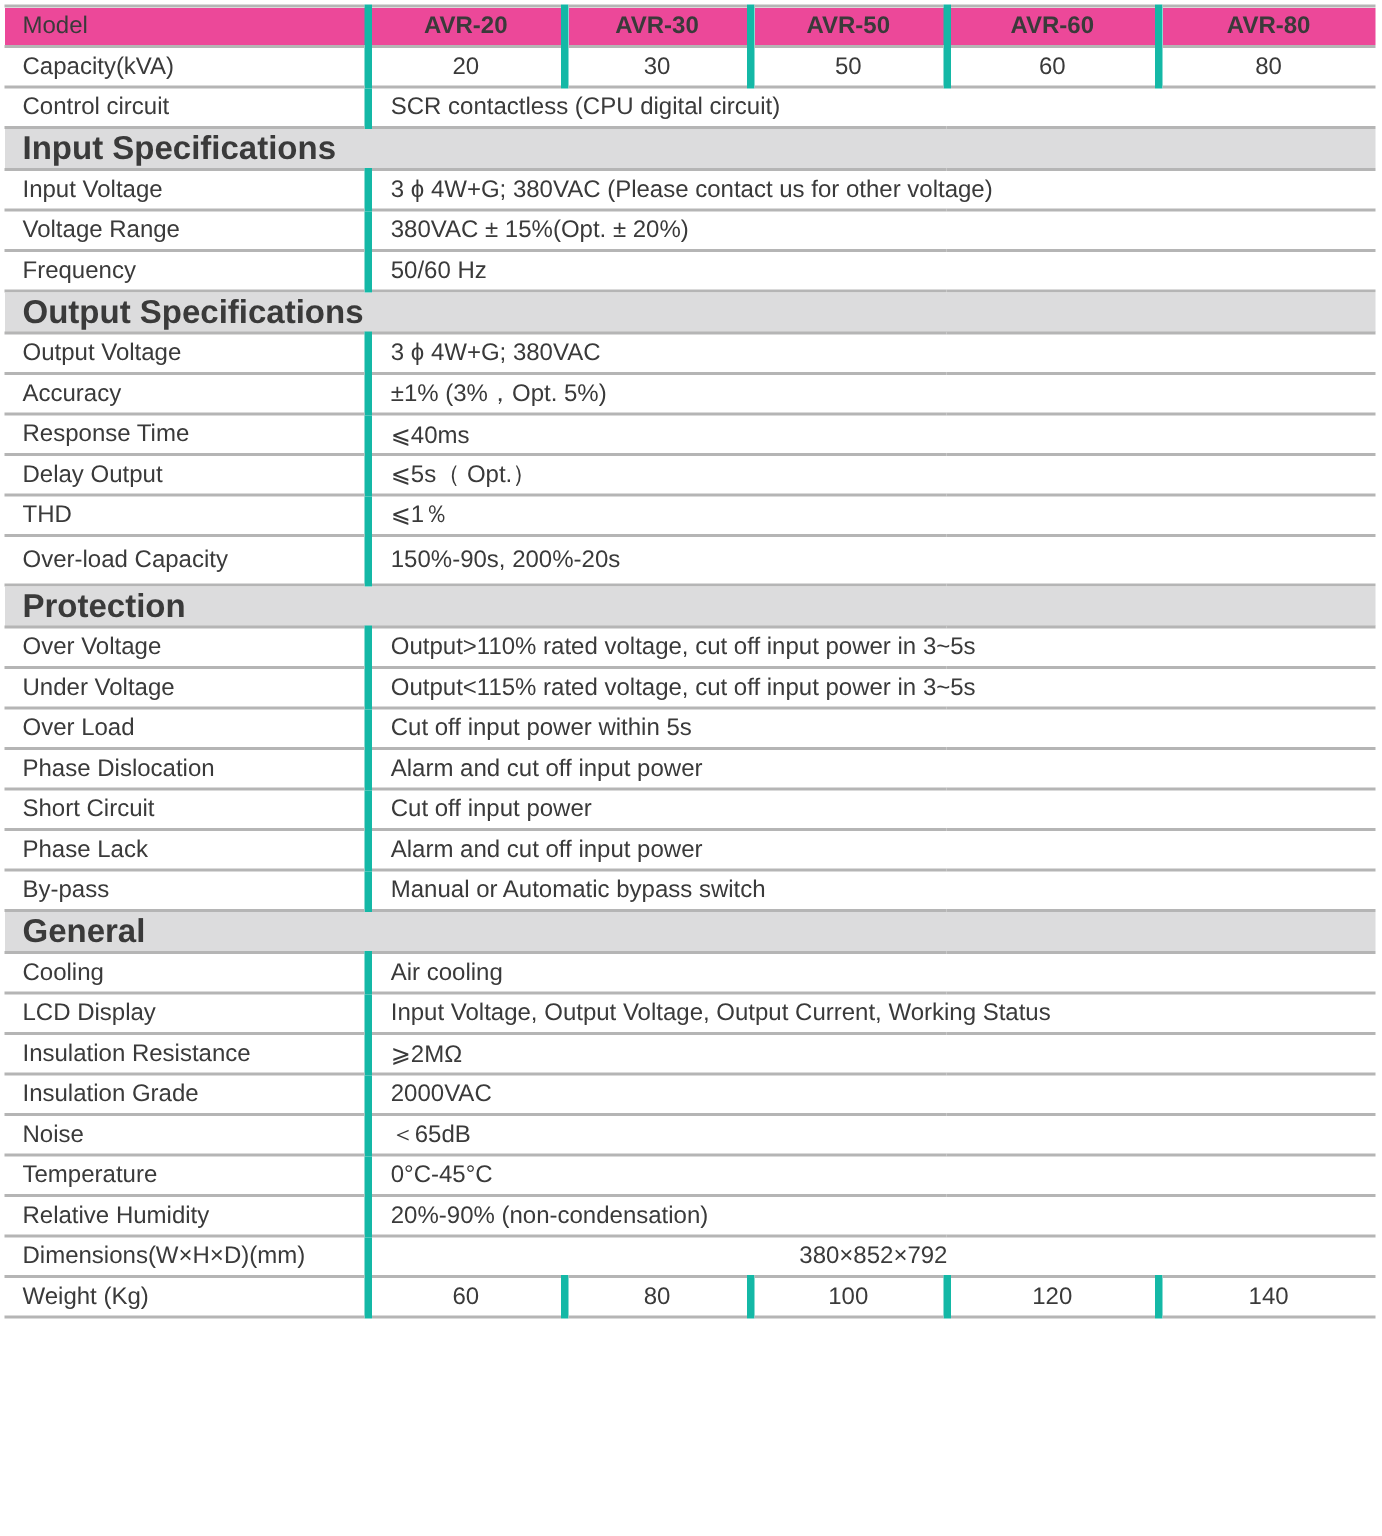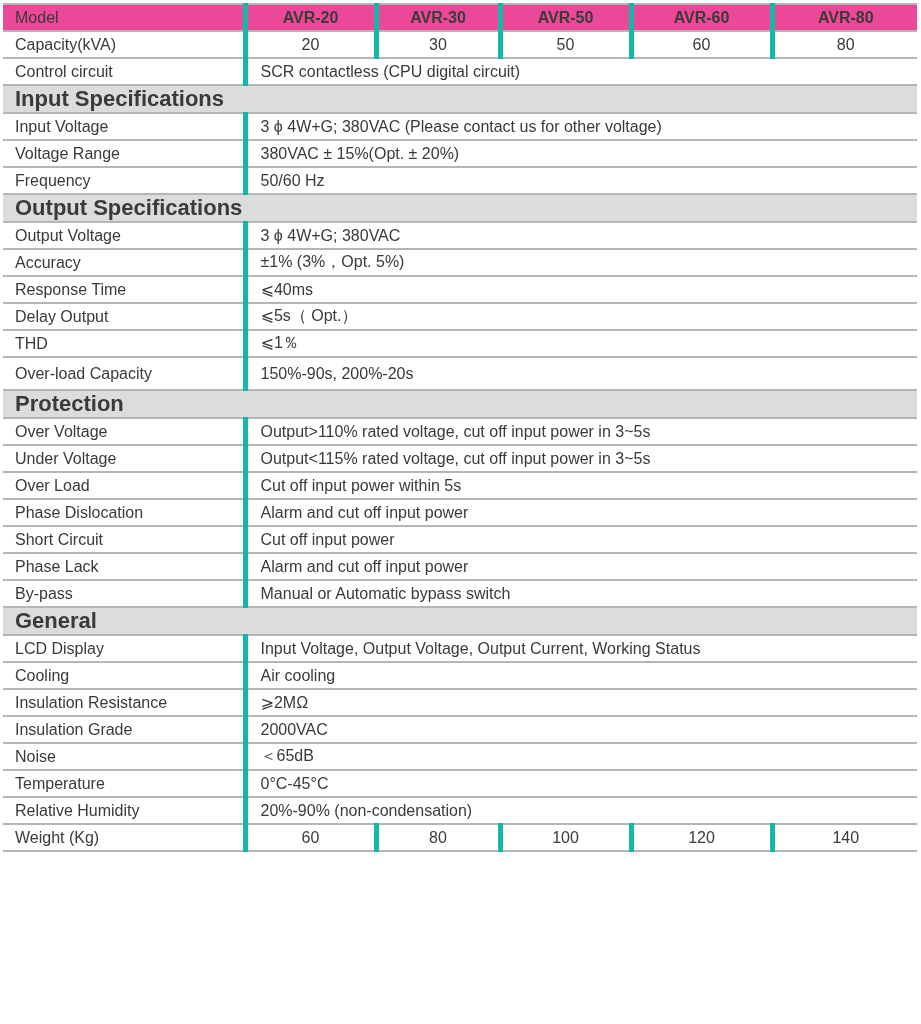--- a/index.html
+++ b/index.html
@@ -130,26 +130,26 @@
       </tr>
   <tr>
         <td>By-pass</td>
         <td class="v" colspan="5">Manual or Automatic bypass switch</td>
       </tr>
 
   <tr class="sec">
     <td colspan="6">General</td>
   </tr>
   <tr>
+        <td>Cooling</td>
+        <td class="v" colspan="5">Air cooling</td>
+      </tr>
+  <tr>
         <td>LCD Display</td>
         <td class="v" colspan="5">Input Voltage, Output Voltage, Output Current, Working Status</td>
-      </tr>
-  <tr>
-        <td>Cooling</td>
-        <td class="v" colspan="5">Air cooling</td>
       </tr>
   <tr>
         <td>Insulation Resistance</td>
         <td class="v" colspan="5">⩾2MΩ</td>
       </tr>
   <tr>
         <td>Insulation Grade</td>
         <td class="v" colspan="5">2000VAC</td>
       </tr>
   <tr>
@@ -159,20 +159,24 @@
   <tr>
         <td>Temperature</td>
         <td class="v" colspan="5">0°C-45°C</td>
       </tr>
   <tr>
         <td>Relative Humidity</td>
         <td class="v" colspan="5">20%-90% (non-condensation)</td>
       </tr>
 
   <tr>
+    <td>Dimensions(W×H×D)(mm)</td>
+    <td class="v c" colspan="5">380×852×792</td>
+  </tr>
+  <tr>
     <td>Weight (Kg)</td>
     <td class="v c">60</td>
     <td class="v c">80</td>
     <td class="v c">100</td>
     <td class="v c">120</td>
     <td class="v c">140</td>
   </tr>
 </tbody>
   </table>
 

